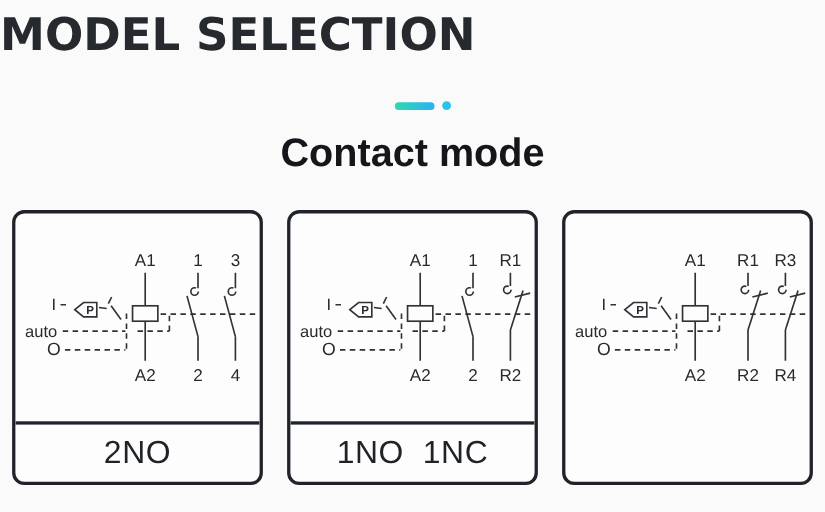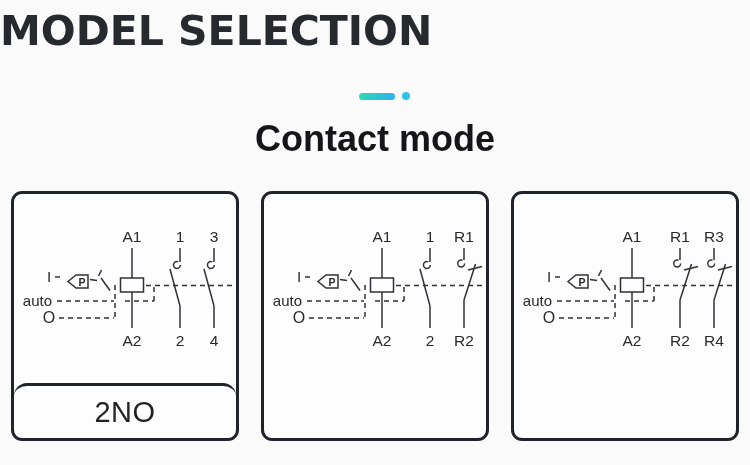--- a/index.html
+++ b/index.html
@@ -66,21 +66,20 @@
   .panel-label{
     flex:1;
     border-top:3px solid #20242a;
     display:flex;
     align-items:center;
     justify-content:center;
     font-size:29px;
     letter-spacing:0.5px;
     color:#1f2226;
     white-space:pre;
-    border-radius:13px;
   }
 
   
   svg line, svg path, svg rect, svg circle{
     stroke:#2f3236;
     stroke-width:1.5;
     fill:none;
   }
   svg .dash{stroke-dasharray:5 4;}
   svg .hook{stroke-dasharray:17 22;}
@@ -197,20 +196,21 @@
             <text x="200" y="48" text-anchor="middle">R1</text>
             <line x1="200" y1="54" x2="200" y2="66"></line>
             <circle cx="197.2" cy="69.5" r="3.4" class="hook"></circle>
             <line x1="211.5" y1="70" x2="200" y2="106"></line>
             <line x1="204" y1="76" x2="218" y2="72.5"></line>
             <line x1="200" y1="106" x2="200" y2="134"></line>
             <text x="200" y="152" text-anchor="middle">R2</text>
           </g>
         </svg>
       </div>
+      <div class="panel-label">1NO  1NC</div>
     </div>
 
     <div class="panel">
       <div class="diagram">
         <svg width="222" height="189" viewBox="0 0 222 189">
           <g>
             <text x="35" y="88" text-anchor="middle" class="ts">I</text>
             <line x1="41" y1="83" x2="49" y2="83" class="dash"></line>
             <path d="M54,87.5 L62,81 H74 V94 H62 Z"></path>
             <text x="68" y="91.5" text-anchor="middle" class="tp">P</text>

